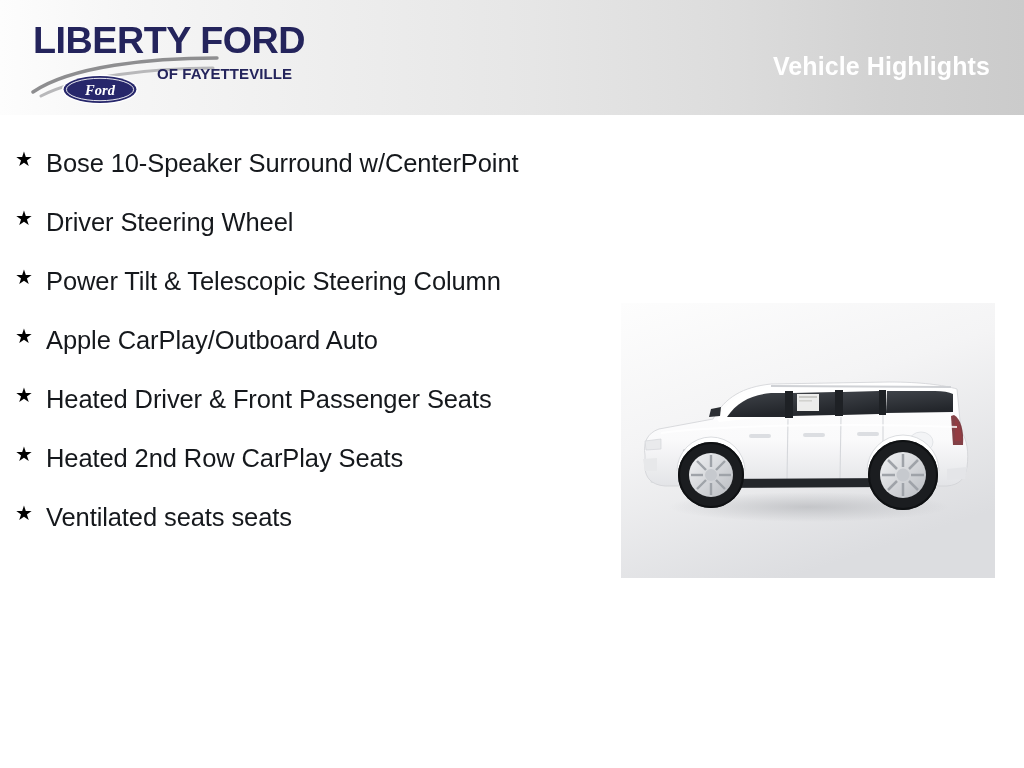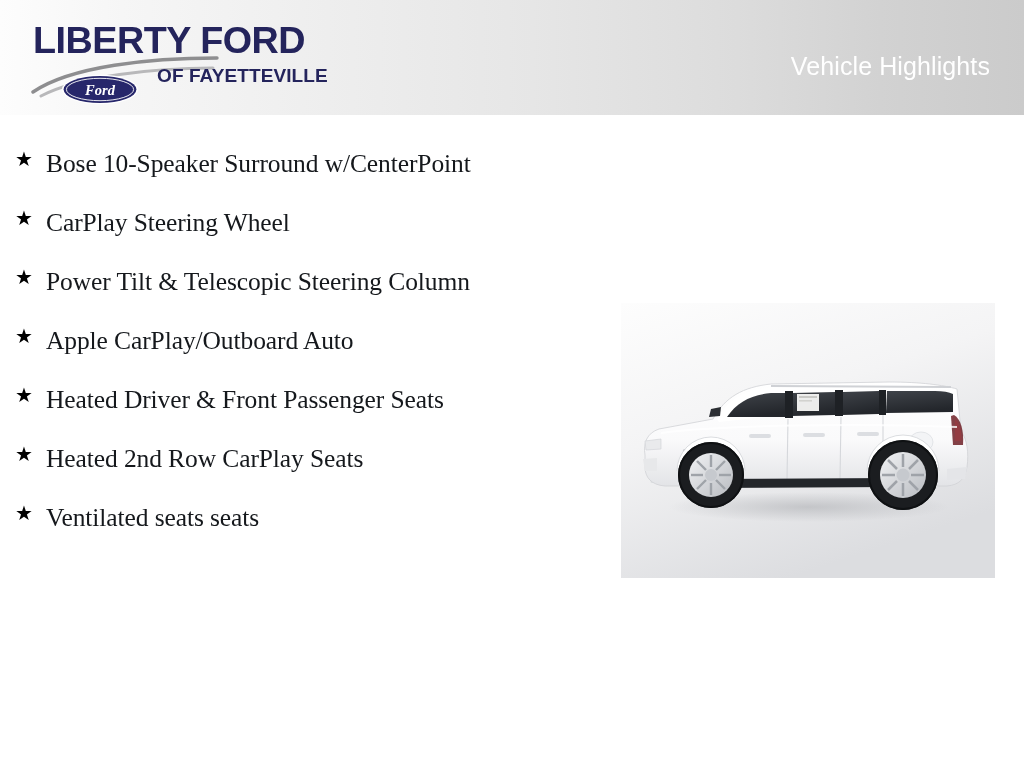--- a/index.html
+++ b/index.html
@@ -55,21 +55,21 @@
     white-space: nowrap;
     transform: scaleX(1.02);
     transform-origin: left top;
   }
   .logo-sub {
     position: absolute;
     left: 124px;
     top: 44px;
     font-family: "Liberation Sans", sans-serif;
     font-weight: bold;
-    font-size: 19px;
+    font-size: 15px;
     letter-spacing: 0.1px;
     color: #24245c;
     line-height: 1;
     white-space: nowrap;
   }
   .logo-swoosh {
     position: absolute;
     left: -2px;
     top: 34px;
     width: 230px;
@@ -82,21 +82,21 @@
     width: 78px;
     height: 31px;
   }
 
   
   .header-title {
     position: absolute;
     right: 34px;
     top: 52px;
     font-family: "Liberation Sans", sans-serif;
-    font-weight: normal;
+    font-weight: bold;
     font-size: 25px;
     color: #ffffff;
     letter-spacing: 0.1px;
     line-height: 1.15;
     white-space: nowrap;
     text-align: center;
   }
 
   
   .content {
@@ -135,21 +135,20 @@
     top: 3px;
     width: 20px;
     height: 20px;
     color: #000000;
     font-size: 20px;
     line-height: 20px;
     text-align: center;
   }
   .highlight-text {
     display: block;
-    font-family: Liberation Serif, serif;
   }
 
   
   .vehicle-photo {
     position: absolute;
     left: 621px;
     top: 172px;
     width: 374px;
     height: 275px;
     background: linear-gradient(160deg, #fbfbfc 0%, #f2f3f4 42%, #dedfe1 100%);
@@ -185,21 +184,21 @@
 
 <div class="content">
 
   <ul class="highlights-list">
     <li class="highlight-item">
       <span class="star-icon">★</span>
       <span class="highlight-text">Bose 10-Speaker Surround w/CenterPoint</span>
     </li>
     <li class="highlight-item">
       <span class="star-icon">★</span>
-      <span class="highlight-text">CarPlay Steering Wheel</span>
+      <span class="highlight-text">Driver Steering Wheel</span>
     </li>
     <li class="highlight-item">
       <span class="star-icon">★</span>
       <span class="highlight-text">Power Tilt &amp; Telescopic Steering Column</span>
     </li>
     <li class="highlight-item">
       <span class="star-icon">★</span>
       <span class="highlight-text">Apple CarPlay/Outboard Auto</span>
     </li>
     <li class="highlight-item">

